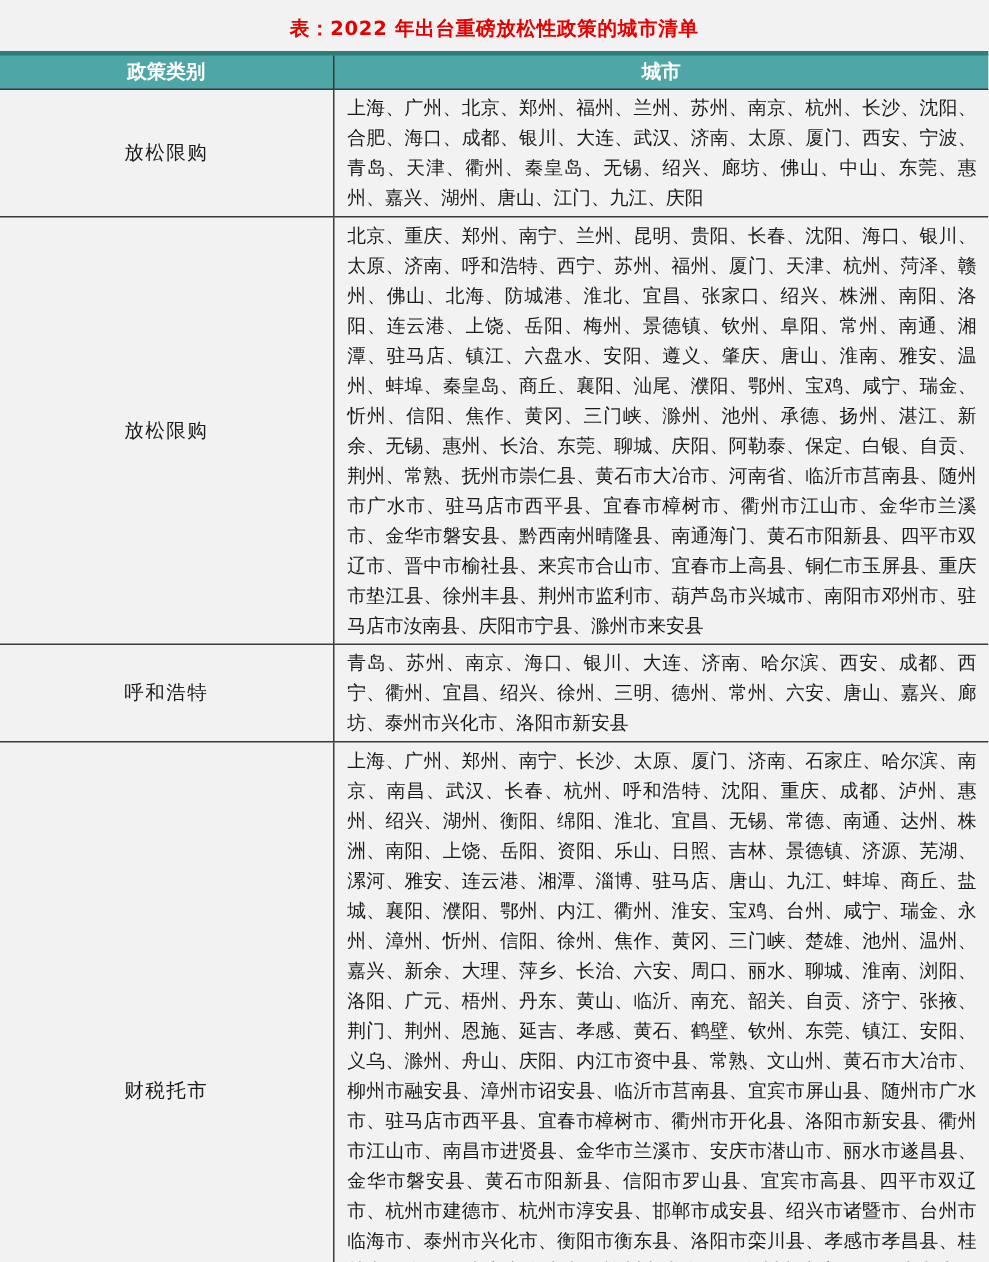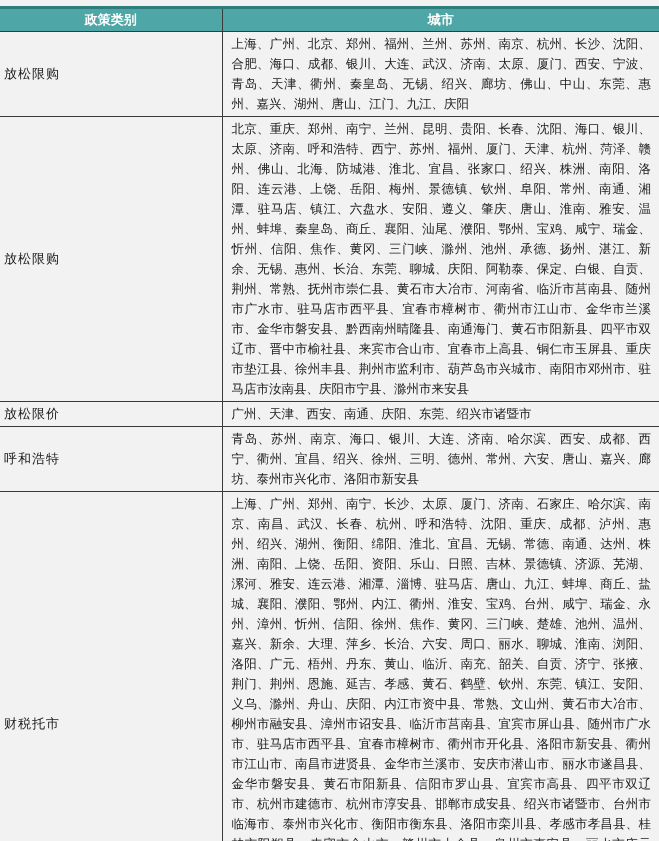--- a/index.html
+++ b/index.html
@@ -45,21 +45,21 @@
     height:21px;
     padding:2px 4px;
     text-align:center;
     border-bottom:1px solid var(--border-dark);
     margin-left:40px;
   }
   thead th.h-cat{border-right:1px solid var(--border-dark);}
   tbody th.cat-cell{
     font-weight:normal;
     font-size:13px;
-    text-align:left;
+    text-align:center;
     vertical-align:middle;
     border-right:1px solid var(--border-dark);
     border-bottom:1px solid var(--border-dark);
     padding:2px 4px;
     letter-spacing:1px;
   }
   tbody td.cities-cell{
     font-size:12.5px;
     line-height:20px;
     padding:2px 8px 2px 9px;
@@ -69,20 +69,21 @@
     word-break:break-all;
     margin-left:20px;
   }
   tbody tr:last-child th.cat-cell,
   tbody tr:last-child td.cities-cell{border-bottom:none;}
 </style>
 </head>
 <body>
 
 <div class="page">
+  <div class="title">表：2022 年出台重磅放松性政策的城市清单</div>
 
   <table class="policy-table">
     <colgroup>
         <col class="c-cat">
         <col class="c-cities">
       </colgroup>
     <thead>
       <tr>
         <th class="h-cat">政策类别</th>
         <th class="h-cities">城市</th>
@@ -91,24 +92,20 @@
     <tbody id="table-body">
         <tr>
           <th class="cat-cell">放松限购</th>
           <td class="cities-cell">上海、广州、北京、郑州、福州、兰州、苏州、南京、杭州、长沙、沈阳、合肥、海口、成都、银川、大连、武汉、济南、太原、厦门、西安、宁波、青岛、天津、衢州、秦皇岛、无锡、绍兴、廊坊、佛山、中山、东莞、惠州、嘉兴、湖州、唐山、江门、九江、庆阳</td>
         </tr>
         <tr>
           <th class="cat-cell">放松限购</th>
           <td class="cities-cell">北京、重庆、郑州、南宁、兰州、昆明、贵阳、长春、沈阳、海口、银川、太原、济南、呼和浩特、西宁、苏州、福州、厦门、天津、杭州、菏泽、赣州、佛山、北海、防城港、淮北、宜昌、张家口、绍兴、株洲、南阳、洛阳、连云港、上饶、岳阳、梅州、景德镇、钦州、阜阳、常州、南通、湘潭、驻马店、镇江、六盘水、安阳、遵义、肇庆、唐山、淮南、雅安、温州、蚌埠、秦皇岛、商丘、襄阳、汕尾、濮阳、鄂州、宝鸡、咸宁、瑞金、忻州、信阳、焦作、黄冈、三门峡、滁州、池州、承德、扬州、湛江、新余、无锡、惠州、长治、东莞、聊城、庆阳、阿勒泰、保定、白银、自贡、荆州、常熟、抚州市崇仁县、黄石市大冶市、河南省、临沂市莒南县、随州市广水市、驻马店市西平县、宜春市樟树市、衢州市江山市、金华市兰溪市、金华市磐安县、黔西南州晴隆县、南通海门、黄石市阳新县、四平市双辽市、晋中市榆社县、来宾市合山市、宜春市上高县、铜仁市玉屏县、重庆市垫江县、徐州丰县、荆州市监利市、葫芦岛市兴城市、南阳市邓州市、驻马店市汝南县、庆阳市宁县、滁州市来安县</td>
         </tr>
         <tr>
-          <th class="cat-cell">放松限价</th>
-          <td class="cities-cell">广州、天津、西安、南通、庆阳、东莞、绍兴市诸暨市</td>
-        </tr>
-        <tr>
           <th class="cat-cell">呼和浩特</th>
           <td class="cities-cell">青岛、苏州、南京、海口、银川、大连、济南、哈尔滨、西安、成都、西宁、衢州、宜昌、绍兴、徐州、三明、德州、常州、六安、唐山、嘉兴、廊坊、泰州市兴化市、洛阳市新安县</td>
         </tr>
         <tr>
           <th class="cat-cell">财税托市</th>
           <td class="cities-cell">上海、广州、郑州、南宁、长沙、太原、厦门、济南、石家庄、哈尔滨、南京、南昌、武汉、长春、杭州、呼和浩特、沈阳、重庆、成都、泸州、惠州、绍兴、湖州、衡阳、绵阳、淮北、宜昌、无锡、常德、南通、达州、株洲、南阳、上饶、岳阳、资阳、乐山、日照、吉林、景德镇、济源、芜湖、漯河、雅安、连云港、湘潭、淄博、驻马店、唐山、九江、蚌埠、商丘、盐城、襄阳、濮阳、鄂州、内江、衢州、淮安、宝鸡、台州、咸宁、瑞金、永州、漳州、忻州、信阳、徐州、焦作、黄冈、三门峡、楚雄、池州、温州、嘉兴、新余、大理、萍乡、长治、六安、周口、丽水、聊城、淮南、浏阳、洛阳、广元、梧州、丹东、黄山、临沂、南充、韶关、自贡、济宁、张掖、荆门、荆州、恩施、延吉、孝感、黄石、鹤壁、钦州、东莞、镇江、安阳、义乌、滁州、舟山、庆阳、内江市资中县、常熟、文山州、黄石市大冶市、柳州市融安县、漳州市诏安县、临沂市莒南县、宜宾市屏山县、随州市广水市、驻马店市西平县、宜春市樟树市、衢州市开化县、洛阳市新安县、衢州市江山市、南昌市进贤县、金华市兰溪市、安庆市潜山市、丽水市遂昌县、金华市磐安县、黄石市阳新县、信阳市罗山县、宜宾市高县、四平市双辽市、杭州市建德市、杭州市淳安县、邯郸市成安县、绍兴市诸暨市、台州市临海市、泰州市兴化市、衡阳市衡东县、洛阳市栾川县、孝感市孝昌县、桂林市阳朔县、来宾市合山市、赣州市大余县、泉州市惠安县、丽水市庆元县、宜春市上高县、铜仁市玉屏县、重庆市垫江县、济宁市微山县、徐州丰县、益阳市安化县、哈尔滨市五常市、益阳市南县、荆州市监利市、九江市修水县、葫芦岛市兴城市、吉林市舒兰市、南阳市邓州市、庆阳市宁县、三明市明溪县、黄山市黟县、商丘市虞城县、滁州市来安县、抚州市崇仁县、金华市浦江县、驻马店市汝南县、南充市南部县</td>
         </tr>
       </tbody>
   </table>
 

